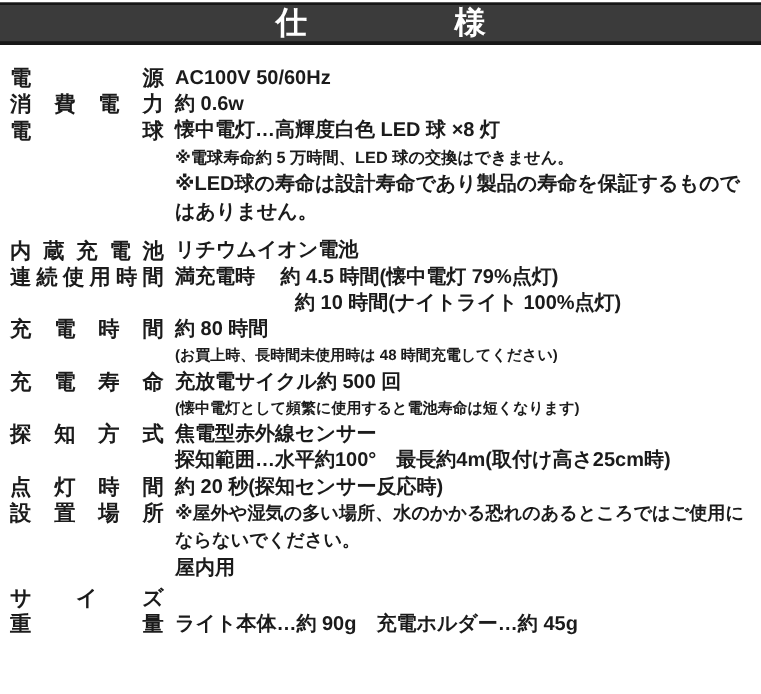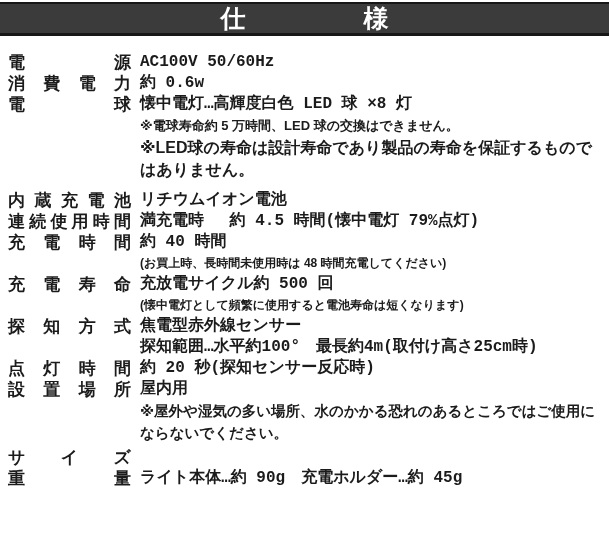--- a/index.html
+++ b/index.html
@@ -45,21 +45,21 @@
     font-size: 17px;
     line-height: 21px;
     letter-spacing: 0;
   }
   .spec-value {
     flex: 1;
     min-width: 0;
     padding-left: 9px;
   }
   .line { line-height: 21px; white-space: normal; }
-  .line.main    { font-size: 16px; font-family: Liberation Mono, monospace; }
+  .line.main    { font-size: 16px; }
   .line.indent  { font-size: 16px; padding-left: 96px; }
   .line.note-md { font-size: 13px; line-height: 22px; }
   .line.note-sm { font-size: 16px; line-height: 22px; }
   .line.paren   { font-size: 12px; line-height: 21px; }
   .line.note-lg { font-size: 14.5px; line-height: 22px; }
 </style>
 </head>
 <body>
 
 <div class="header-bar">
@@ -119,32 +119,33 @@
     <div class="spec-label">
         <span>連</span>
         <span>続</span>
         <span>使</span>
         <span>用</span>
         <span>時</span>
         <span>間</span>
       </div>
     <div class="spec-value">
         <div class="line main">満充電時　 約 4.5 時間(懐中電灯 79%点灯)</div>
+        <div class="line indent">約 10 時間(ナイトライト 100%点灯)</div>
       </div>
   </div>
 
   <div class="spec-row">
     <div class="spec-label">
         <span>充</span>
         <span>電</span>
         <span>時</span>
         <span>間</span>
       </div>
     <div class="spec-value">
-        <div class="line main">約 40 時間</div>
+        <div class="line main">約 80 時間</div>
         <div class="line paren">(お買上時、長時間未使用時は 48 時間充電してください)</div>
       </div>
   </div>
 
   <div class="spec-row">
     <div class="spec-label">
         <span>充</span>
         <span>電</span>
         <span>寿</span>
         <span>命</span>
@@ -181,22 +182,22 @@
   </div>
 
   <div class="spec-row">
     <div class="spec-label">
         <span>設</span>
         <span>置</span>
         <span>場</span>
         <span>所</span>
       </div>
     <div class="spec-value">
+        <div class="line note-lg">※屋外や湿気の多い場所、水のかかる恐れのあるところではご使用にならないでください。</div>
         <div class="line main">屋内用</div>
-        <div class="line note-lg">※屋外や湿気の多い場所、水のかかる恐れのあるところではご使用にならないでください。</div>
       </div>
   </div>
 
   <div class="spec-row gap-before-sm">
     <div class="spec-label">
         <span>サ</span>
         <span>イ</span>
         <span>ズ</span>
       </div>
   </div>

